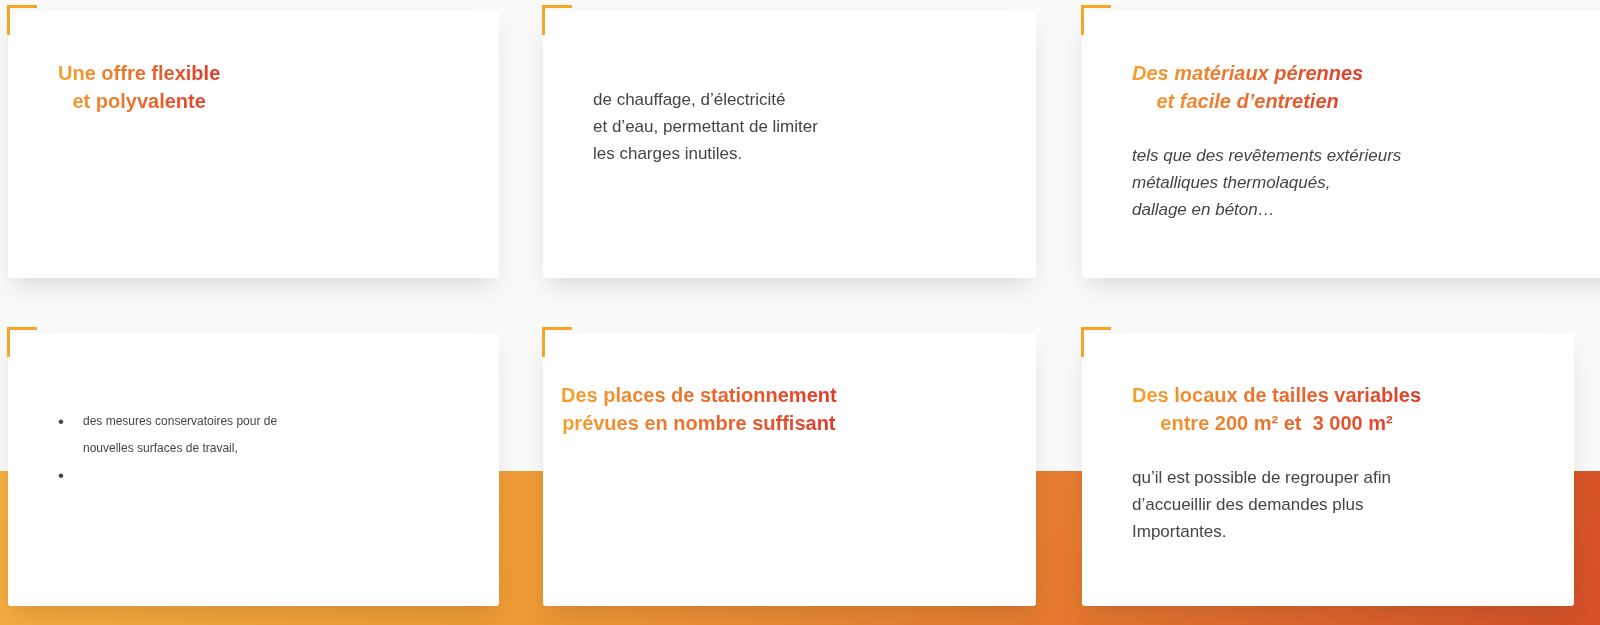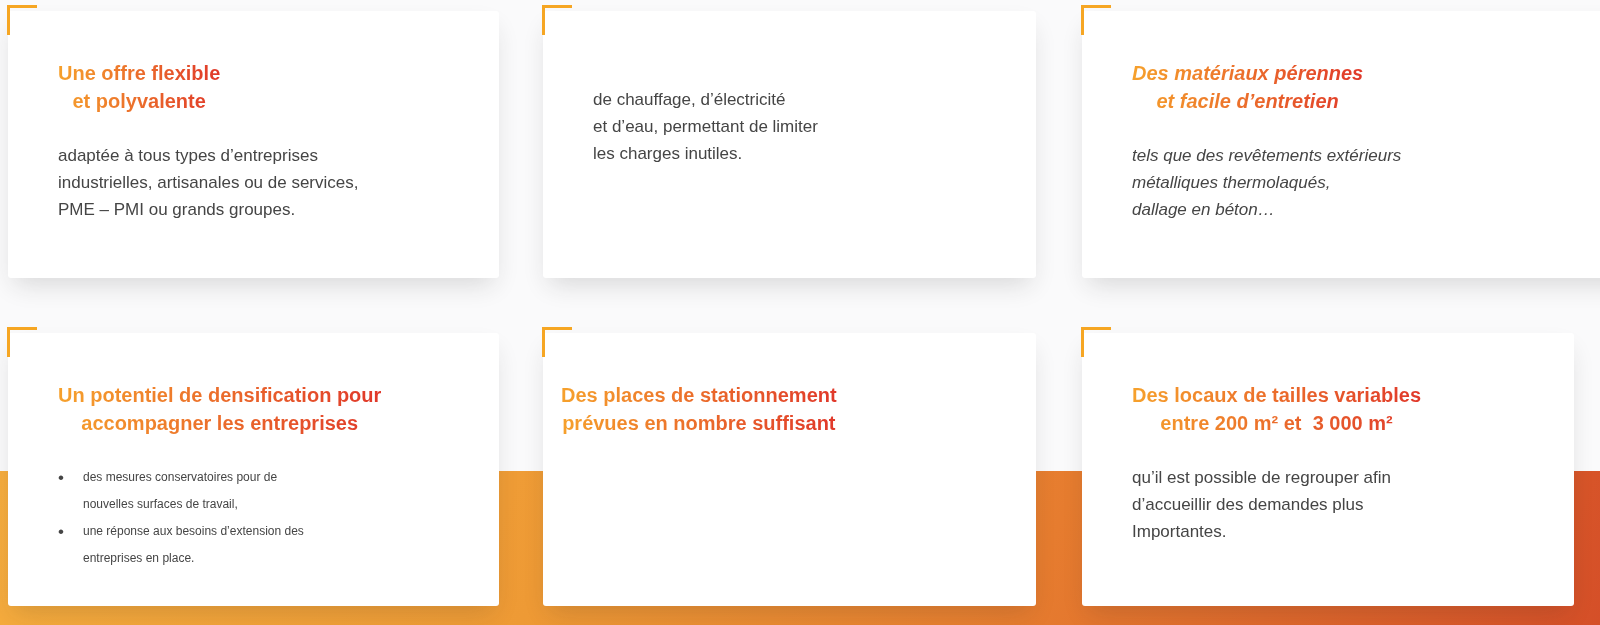--- a/index.html
+++ b/index.html
@@ -51,55 +51,48 @@
 </style>
 </head>
 <body>
 
 <div class="orange-band"></div>
 
 <section class="card c1">
   <span class="bracket"></span>
   <h3 class="card-title">Une offre flexible
 et polyvalente</h3>
-  <p class="card-body">adaptée à tous types d’entreprises
-industrielles, artisanales ou de services,
-PME – PMI ou grands groupes.</p>
 </section>
 
 <section class="card c2">
   <span class="bracket"></span>
   <p class="card-body">de chauffage, d’électricité
 et d’eau, permettant de limiter
 les charges inutiles.</p>
 </section>
 
 <section class="card c3">
   <span class="bracket"></span>
   <h3 class="card-title">Des matériaux pérennes
 et facile d’entretien</h3>
   <p class="card-body">tels que des revêtements extérieurs
 métalliques thermolaqués,
 dallage en béton…</p>
 </section>
 
 <section class="card c4">
   <span class="bracket"></span>
-  <h3 class="card-title">Un potentiel de densification pour
-accompagner les entreprises</h3>
   <ul class="bullet-list">
     <li class="bullet-row">
       <span class="bullet-marker">•</span>
       <span class="bullet-text">des mesures conservatoires pour de
 nouvelles surfaces de travail,</span>
     </li>
     <li class="bullet-row">
       <span class="bullet-marker">•</span>
-      <span class="bullet-text">une réponse aux besoins d’extension des
-entreprises en place.</span>
     </li>
   </ul>
 </section>
 
 <section class="card c5">
   <span class="bracket"></span>
   <h3 class="card-title">Des places de stationnement
 prévues en nombre suffisant</h3>
 </section>
 

